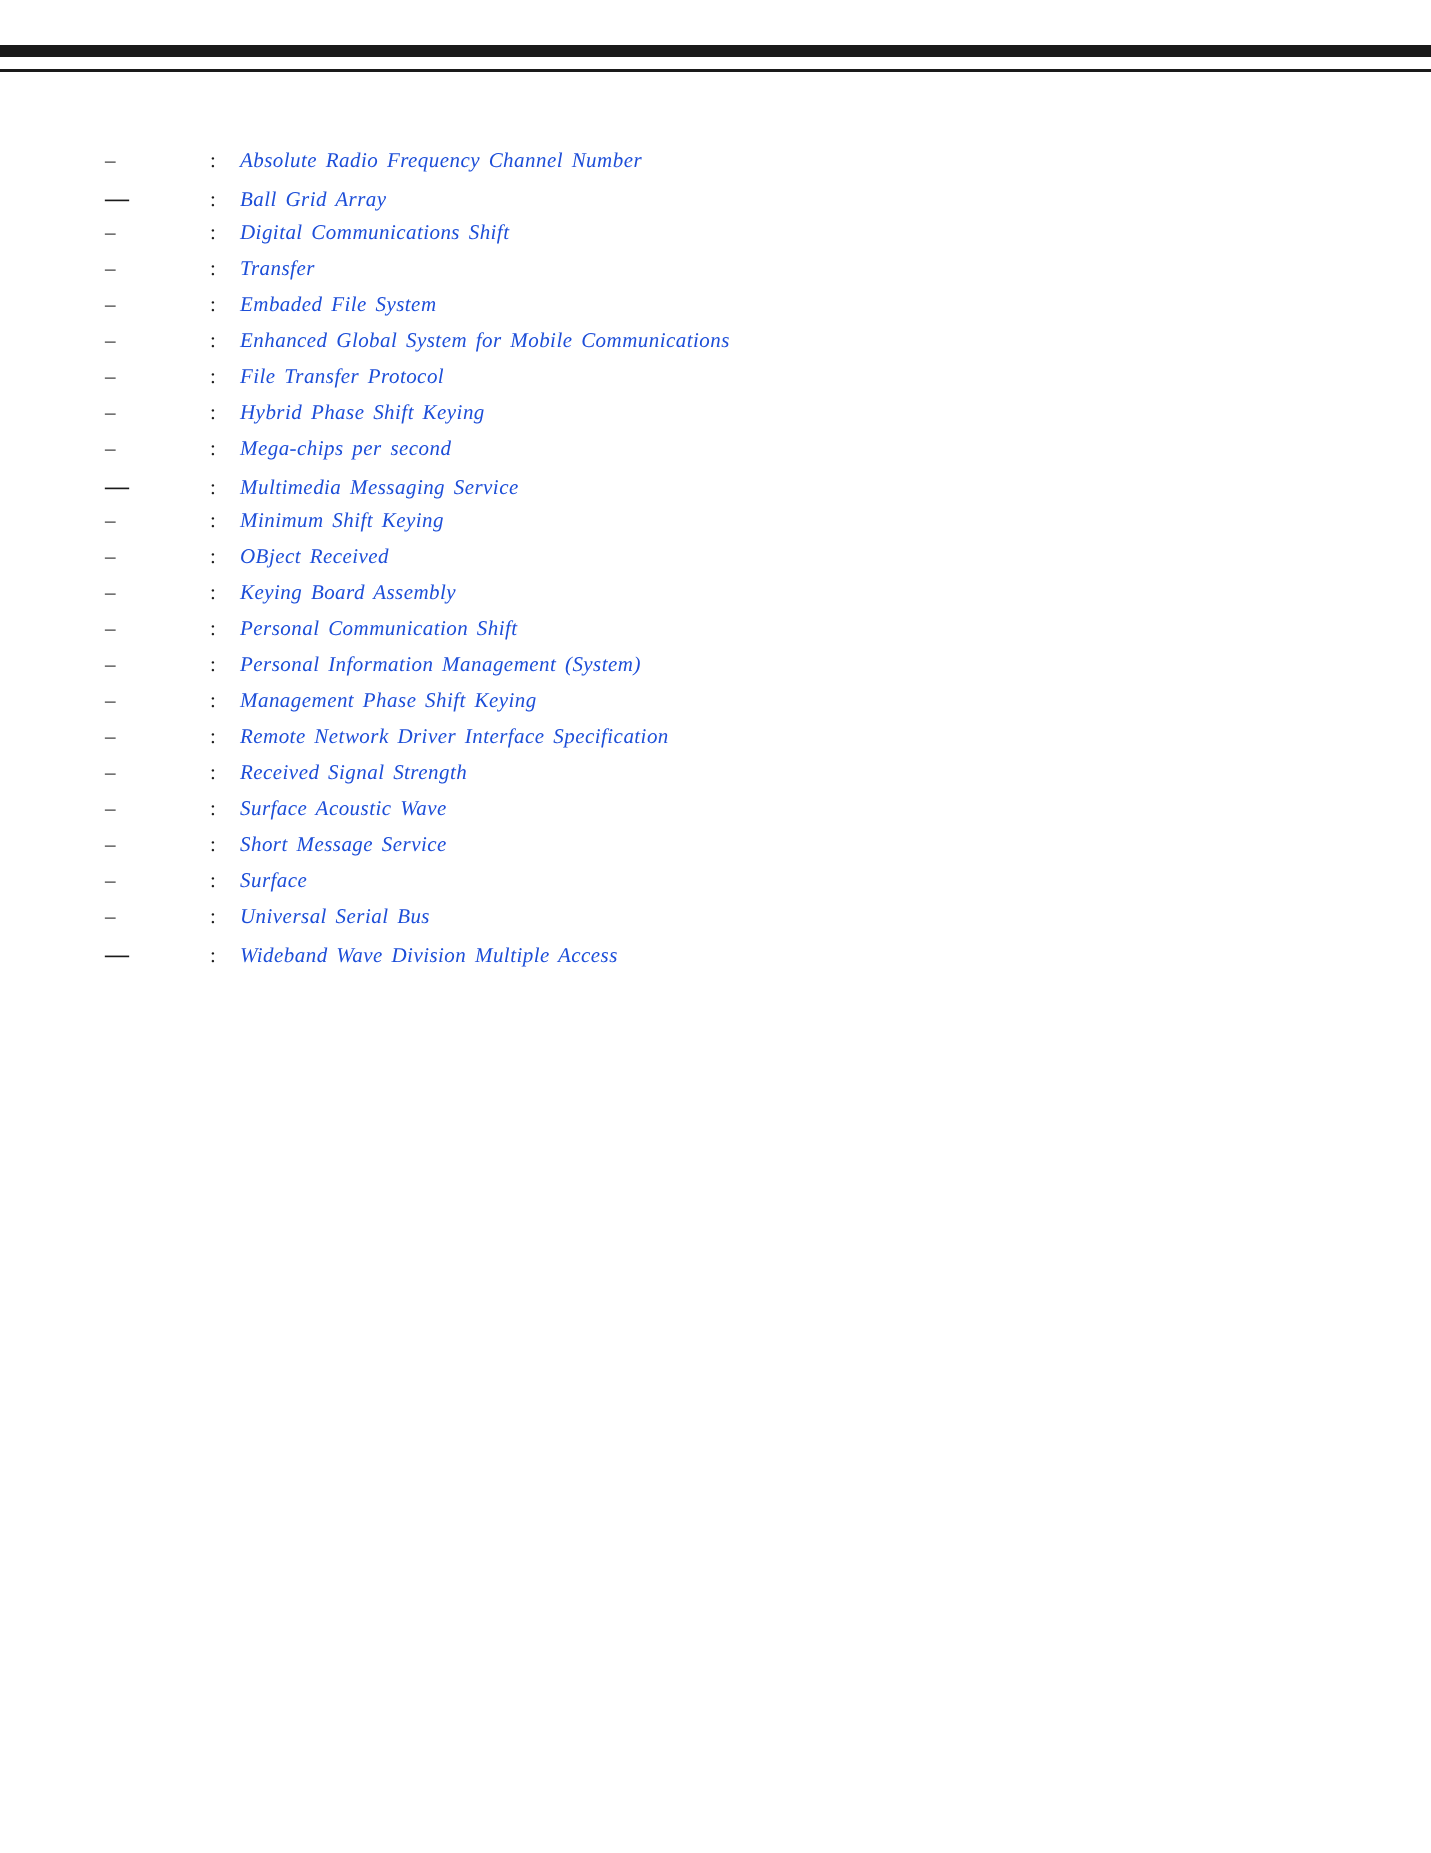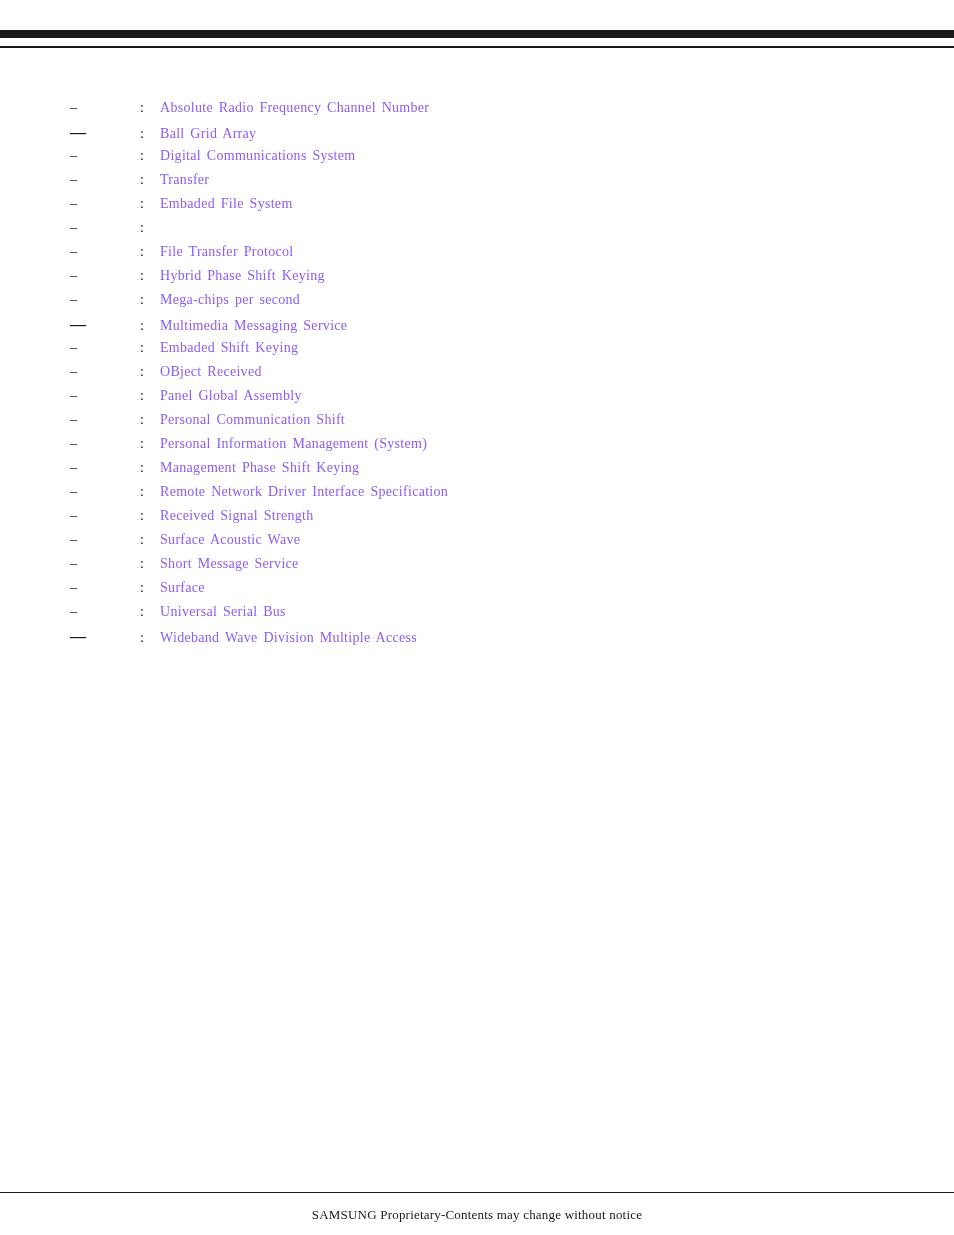--- a/index.html
+++ b/index.html
@@ -74,23 +74,24 @@
 
     .abbr-colon {
       width: 20px;
       flex-shrink: 0;
       font-size: 14px;
       color: #1a1a1a;
     }
 
     .abbr-text {
       font-size: 14px;
-      color: #8b5cf6;
+      color: #1d4ed8;
       letter-spacing: 0.3px;
       word-spacing: 2px;
+      font-style: italic;
     }
 
     .footer-area {
       border-top: 1px solid #1a1a1a;
       padding: 12px 60px;
       text-align: center;
     }
 
     .footer-text {
       font-size: 13px;
@@ -113,35 +114,36 @@
           <span class="abbr-text">Absolute Radio Frequency Channel Number</span>
         </div>
         <div class="abbr-row">
           <span class="abbr-dash bold">—</span>
           <span class="abbr-colon">:</span>
           <span class="abbr-text">Ball Grid Array</span>
         </div>
         <div class="abbr-row">
           <span class="abbr-dash">–</span>
           <span class="abbr-colon">:</span>
-          <span class="abbr-text">Digital  Communications  System</span>
+          <span class="abbr-text">Digital  Communications  Shift</span>
         </div>
         <div class="abbr-row">
           <span class="abbr-dash">–</span>
           <span class="abbr-colon">:</span>
           <span class="abbr-text">Transfer</span>
         </div>
         <div class="abbr-row">
           <span class="abbr-dash">–</span>
           <span class="abbr-colon">:</span>
           <span class="abbr-text">Embaded  File  System</span>
         </div>
         <div class="abbr-row">
           <span class="abbr-dash">–</span>
           <span class="abbr-colon">:</span>
+          <span class="abbr-text">Enhanced  Global  System  for  Mobile  Communications</span>
         </div>
         <div class="abbr-row">
           <span class="abbr-dash">–</span>
           <span class="abbr-colon">:</span>
           <span class="abbr-text">File  Transfer  Protocol</span>
         </div>
         <div class="abbr-row">
           <span class="abbr-dash">–</span>
           <span class="abbr-colon">:</span>
           <span class="abbr-text">Hybrid  Phase  Shift  Keying</span>
@@ -152,31 +154,31 @@
           <span class="abbr-text">Mega-chips  per  second</span>
         </div>
         <div class="abbr-row">
           <span class="abbr-dash bold">—</span>
           <span class="abbr-colon">:</span>
           <span class="abbr-text">Multimedia  Messaging  Service</span>
         </div>
         <div class="abbr-row">
           <span class="abbr-dash">–</span>
           <span class="abbr-colon">:</span>
-          <span class="abbr-text">Embaded  Shift  Keying</span>
+          <span class="abbr-text">Minimum  Shift  Keying</span>
         </div>
         <div class="abbr-row">
           <span class="abbr-dash">–</span>
           <span class="abbr-colon">:</span>
           <span class="abbr-text">OBject  Received</span>
         </div>
         <div class="abbr-row">
           <span class="abbr-dash">–</span>
           <span class="abbr-colon">:</span>
-          <span class="abbr-text">Panel  Global  Assembly</span>
+          <span class="abbr-text">Keying  Board  Assembly</span>
         </div>
         <div class="abbr-row">
           <span class="abbr-dash">–</span>
           <span class="abbr-colon">:</span>
           <span class="abbr-text">Personal  Communication  Shift</span>
         </div>
         <div class="abbr-row">
           <span class="abbr-dash">–</span>
           <span class="abbr-colon">:</span>
           <span class="abbr-text">Personal  Information  Management  (System)</span>
@@ -217,16 +219,13 @@
           <span class="abbr-text">Universal  Serial  Bus</span>
         </div>
         <div class="abbr-row">
           <span class="abbr-dash bold">—</span>
           <span class="abbr-colon">:</span>
           <span class="abbr-text">Wideband  Wave  Division  Multiple  Access</span>
         </div>
       </div>
   </div>
 
-  <div class="footer-area">
-    <span class="footer-text">SAMSUNG Proprietary-Contents may change without notice</span>
-  </div>
 </div>
 
 </body></html>

